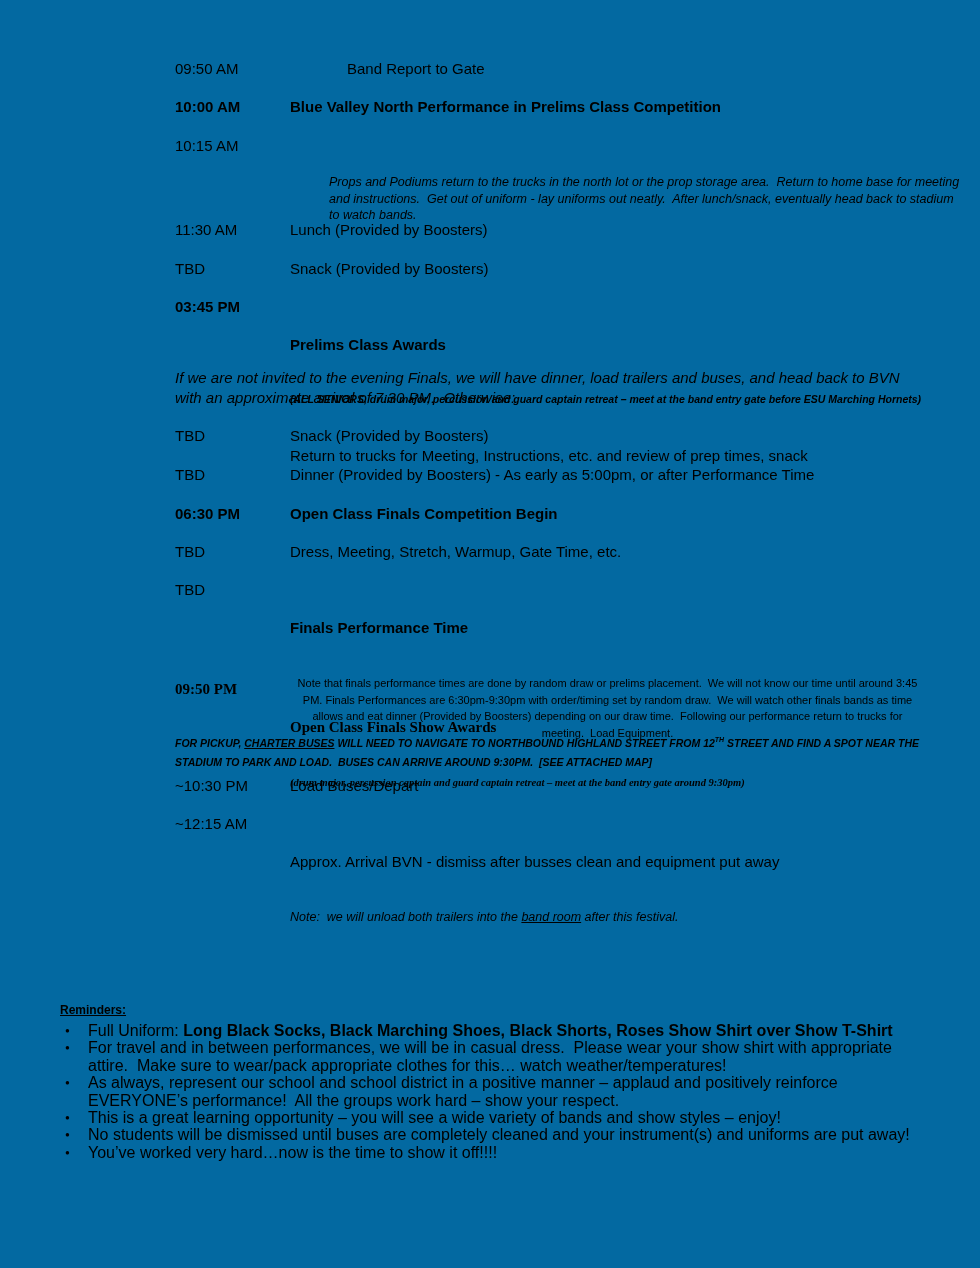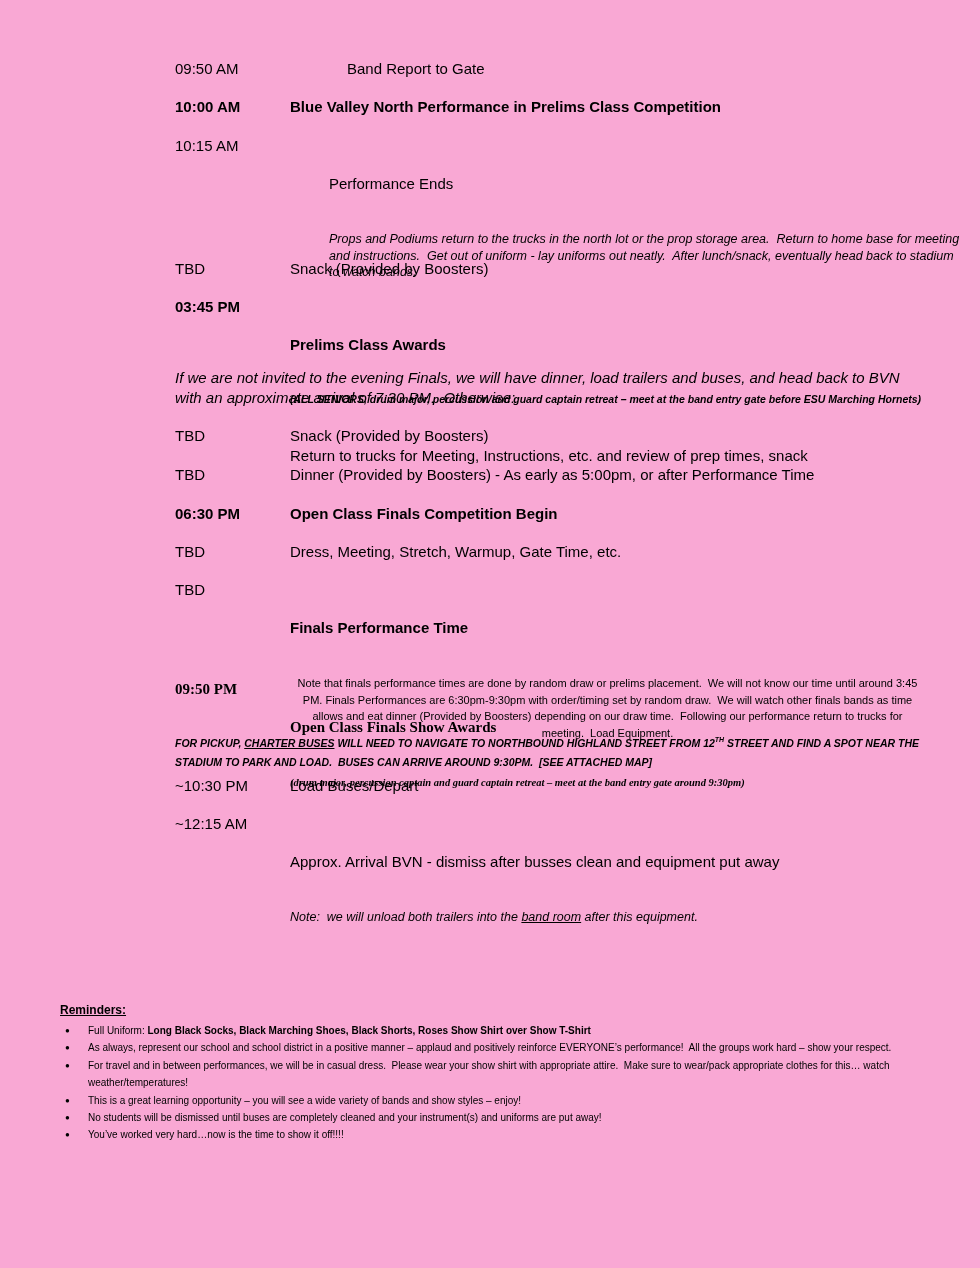--- a/index.html
+++ b/index.html
@@ -1,20 +1,20 @@
 <!DOCTYPE html>
 <html><head>
 <meta charset="utf-8">
 <style>
   html,body{margin:0;padding:0;background:#e8e8e8;}
   .page{
     position:relative;
     width:980px;height:1268px;
     margin:0 auto;
-    background:#f9a8d4;
+    background:#0369a1;
     color:#000000;
     font-family:"Liberation Sans","DejaVu Sans",sans-serif;
     overflow:hidden;
   }
   .srow{position:absolute;left:175px;display:flex;align-items:flex-start;}
   .tcol{width:115px;flex:0 0 115px;font-size:15px;line-height:19px;white-space:pre-wrap;}
   .ccol{width:635px;font-size:15px;line-height:19px;white-space:pre-wrap;}
   .bold{font-weight:700;}
   .indent1{padding-left:57px;}
   .note-italic{font-style:italic;font-size:12.5px;line-height:16.5px;white-space:pre-wrap;}
@@ -22,46 +22,49 @@
   .subnote{font-weight:700;font-style:italic;font-size:10.5px;line-height:15px;white-space:nowrap;}
   .extra{font-size:15px;line-height:19px;margin-top:1px;white-space:pre-wrap;}
   .interlude{position:absolute;left:175px;width:750px;font-style:italic;font-size:15px;line-height:19.5px;white-space:pre-wrap;}
   .pickup{position:absolute;left:175px;width:755px;font-weight:700;font-style:italic;font-size:10.5px;line-height:19px;white-space:pre-wrap;}
   .pickup .ul{text-decoration:underline;}
   .sup{font-size:7px;vertical-align:super;}
   .ul{text-decoration:underline;}
   .reminders{position:absolute;left:60px;width:860px;}
   .rem-heading{font-weight:700;text-decoration:underline;font-size:12px;line-height:18px;margin-bottom:3px;}
   .rem-list{margin:0;padding:0;list-style:none;}
-  .rem-list li{position:relative;padding-left:28px;font-size:10px;line-height:17.4px;white-space:pre-wrap;}
+  .rem-list li{position:relative;padding-left:28px;font-size:16px;line-height:17.4px;white-space:pre-wrap;}
   .rem-list li::before{content:"\25CF";position:absolute;left:5px;top:0;font-size:8px;line-height:17.4px;}
 </style>
 </head>
 <body>
 
 <div class="page">
 
   <div class="srow" style="top:59px;">
     <div class="tcol">09:50 AM</div>
     <div class="ccol indent1">Band Report to Gate</div>
   </div>
 
   <div class="srow" style="top:97px;">
     <div class="tcol bold">10:00 AM</div>
     <div class="ccol bold">Blue Valley North Performance in Prelims Class Competition</div>
   </div>
 
   <div class="srow" style="top:136px;gap:39px;">
     <div class="tcol">10:15 AM</div>
     <div class="ccol">
-      <div>Performance Ends</div>
       <div class="note-italic">Props and Podiums return to the trucks in the north lot or the prop storage area.  Return to home base for meeting and instructions.  Get out of uniform - lay uniforms out neatly.  After lunch/snack, eventually head back to stadium to watch bands.</div>
     </div>
   </div>
 
+  <div class="srow" style="top:220px;">
+    <div class="tcol">11:30 AM</div>
+    <div class="ccol">Lunch (Provided by Boosters)</div>
+  </div>
 
   <div class="srow" style="top:259px;">
     <div class="tcol">TBD</div>
     <div class="ccol">Snack (Provided by Boosters)</div>
   </div>
 
   <div class="srow" style="top:297px;">
     <div class="tcol bold">03:45 PM</div>
     <div class="ccol">
       <div class="bold">Prelims Class Awards</div>
@@ -112,29 +115,29 @@
 
   <div class="srow" style="top:776px;">
     <div class="tcol">~10:30 PM</div>
     <div class="ccol">Load Buses/Depart</div>
   </div>
 
   <div class="srow" style="top:814px;">
     <div class="tcol">~12:15 AM</div>
     <div class="ccol">
       <div>Approx. Arrival BVN - dismiss after busses clean and equipment put away</div>
-      <div class="note-italic"><span>Note:  we will unload both trailers into the </span><span class="ul">band room</span><span> after this equipment.</span></div>
+      <div class="note-italic"><span>Note:  we will unload both trailers into the </span><span class="ul">band room</span><span> after this festival.</span></div>
     </div>
   </div>
 
   <div class="reminders" style="top:1001px;">
     <div class="rem-heading">Reminders:</div>
     <ul class="rem-list">
       <li><span>Full Uniform: </span><span class="bold">Long Black Socks, Black Marching Shoes, Black Shorts, Roses Show Shirt over Show T-Shirt</span></li>
+      <li>For travel and in between performances, we will be in casual dress.  Please wear your show shirt with appropriate attire.  Make sure to wear/pack appropriate clothes for this… watch weather/temperatures!</li>
       <li>As always, represent our school and school district in a positive manner – applaud and positively reinforce EVERYONE’s performance!  All the groups work hard – show your respect.</li>
-      <li>For travel and in between performances, we will be in casual dress.  Please wear your show shirt with appropriate attire.  Make sure to wear/pack appropriate clothes for this… watch weather/temperatures!</li>
       <li>This is a great learning opportunity – you will see a wide variety of bands and show styles – enjoy!</li>
       <li>No students will be dismissed until buses are completely cleaned and your instrument(s) and uniforms are put away!</li>
       <li>You’ve worked very hard…now is the time to show it off!!!!</li>
     </ul>
   </div>
 
 </div>
 
 </body></html>

